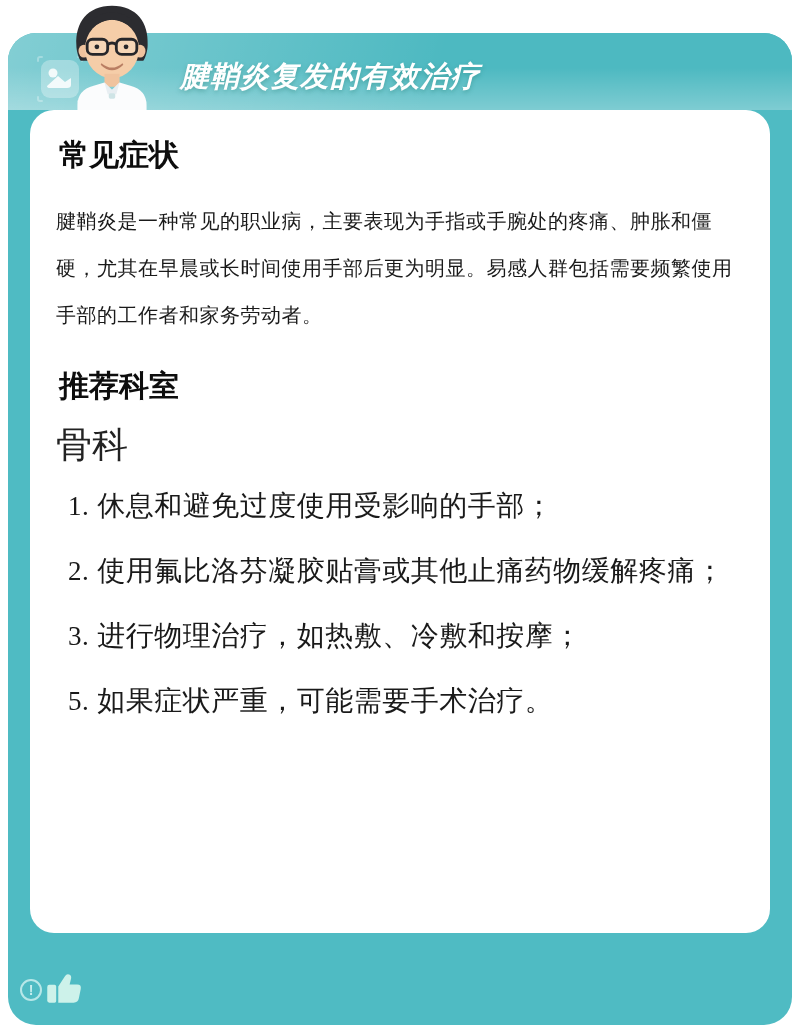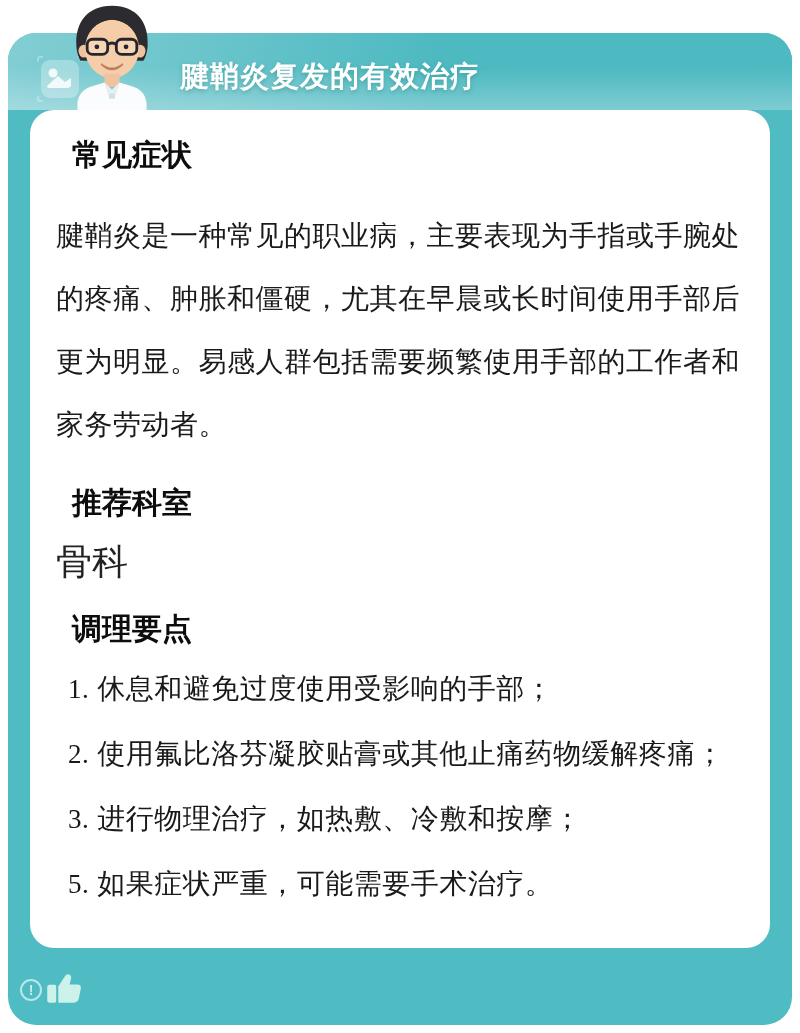--- a/index.html
+++ b/index.html
@@ -40,45 +40,46 @@
   }
   .header-title {
     position: absolute;
     left: 172px; top: 24px;
     font-size: 29px;
     font-weight: 700;
     color: #ffffff;
     letter-spacing: 1px;
     text-shadow: 0 2px 4px rgba(23,112,96,0.35);
     white-space: nowrap;
+    font-style: italic;
   }
   .white-card {
     position: absolute;
     left: 22px; top: 77px;
     width: 740px;
     min-height: 823px;
     background: #ffffff;
     border-radius: 24px;
     padding: 16px 26px 28px 26px;
     color: #111111;
   }
   .h-sec {
     font-size: 30px;
     font-weight: 700;
     line-height: 38px;
     color: #0d0d0d;
-    margin: 16px;
+    margin: 3px;
   }
   .h-sec.mt1 { margin-top: 10px; }
   .h-sec.mt2 { margin-top: 28px; }
   .body-text {
-    font-size: 28px;
-    line-height: 63px;
+    font-size: 20px;
+    line-height: 47px;
     color: #1a1a1a;
-    margin: 30px 0 0 0;
+    margin: 24px 0 0 0;
     letter-spacing: 0.5px;
   }
   .dept-value {
     font-size: 36px;
     line-height: 40px;
     color: #222222;
     margin: 20px 0 0 0;
   }
   .tips-list { margin: 12px; padding: 0; list-style: none; }
   .tip-item {
@@ -166,21 +167,20 @@
     <div class="header-title">腱鞘炎复发的有效治疗</div>
   </div>
 
   <div class="white-card">
     <h2 class="h-sec mt1">常见症状</h2>
     <p class="body-text">腱鞘炎是一种常见的职业病，主要表现为手指或手腕处的疼痛、肿胀和僵硬，尤其在早晨或长时间使用手部后更为明显。易感人群包括需要频繁使用手部的工作者和家务劳动者。</p>
 
     <h2 class="h-sec mt2">推荐科室</h2>
     <p class="dept-value">骨科</p>
 
-    <h2 class="h-sec mt2">调理要点</h2>
     <ul class="tips-list">
       <li class="tip-item"><span class="tip-num">1.</span><span>休息和避免过度使用受影响的手部；</span></li>
       <li class="tip-item"><span class="tip-num">2.</span><span>使用氟比洛芬凝胶贴膏或其他止痛药物缓解疼痛；</span></li>
       <li class="tip-item"><span class="tip-num">3.</span><span>进行物理治疗，如热敷、冷敷和按摩；</span></li>
       <li class="tip-item"><span class="tip-num">5.</span><span>如果症状严重，可能需要手术治疗。</span></li>
     </ul>
   </div>
 
   <div class="footer">
     <div class="warn-icon">!</div>

